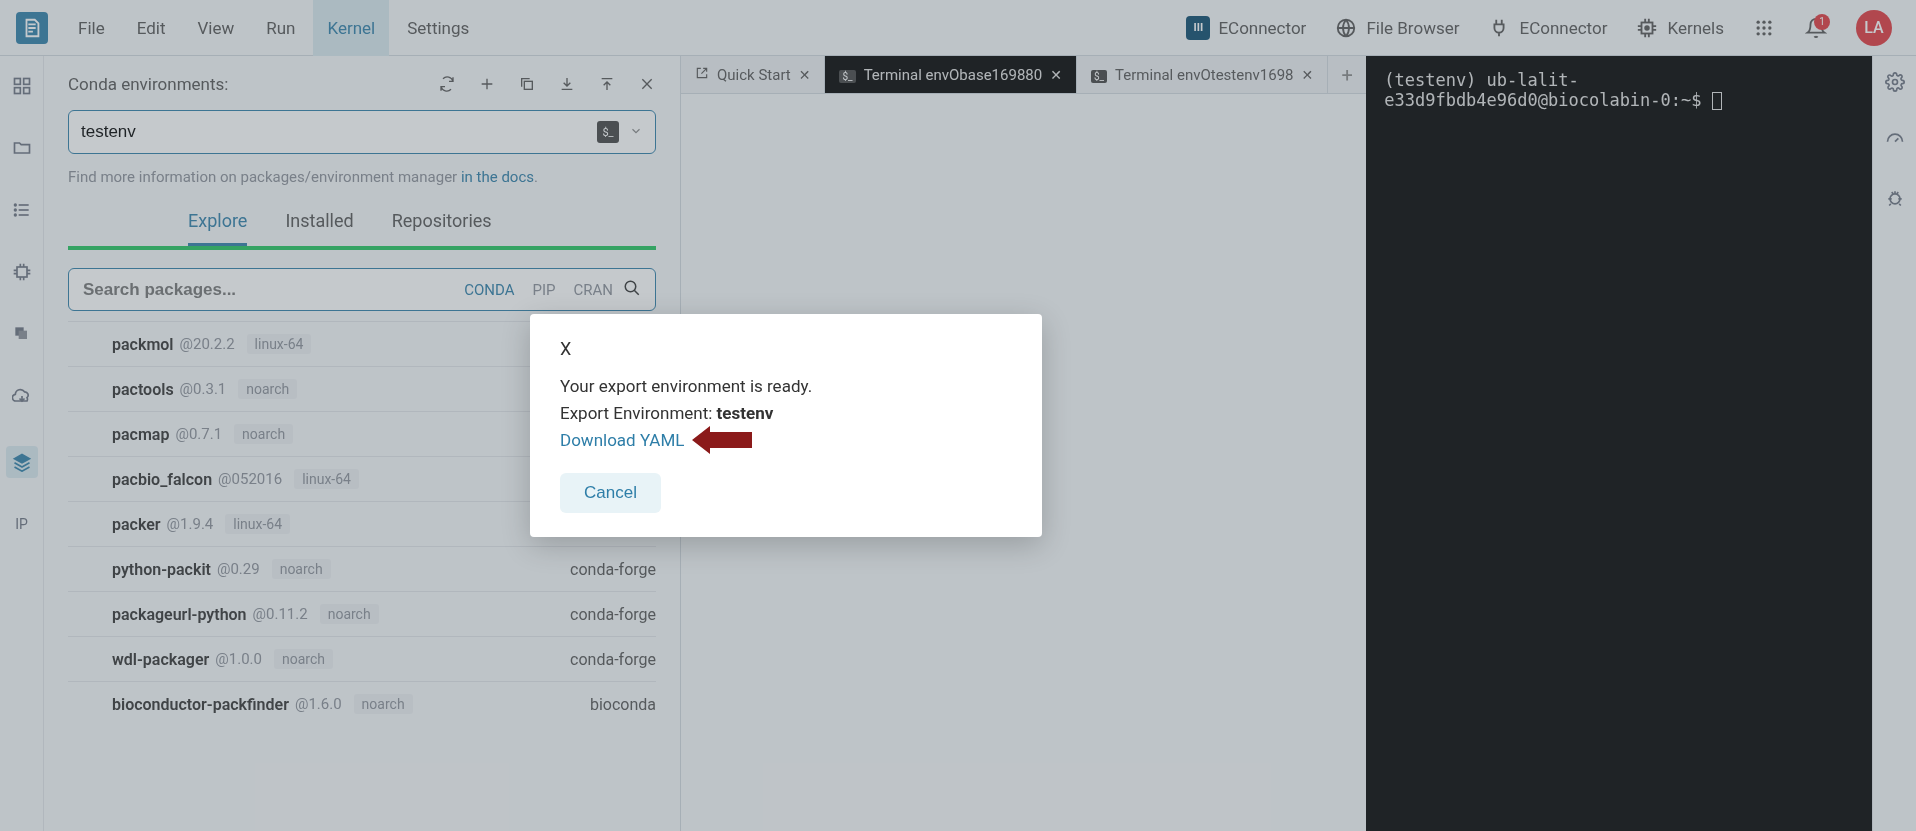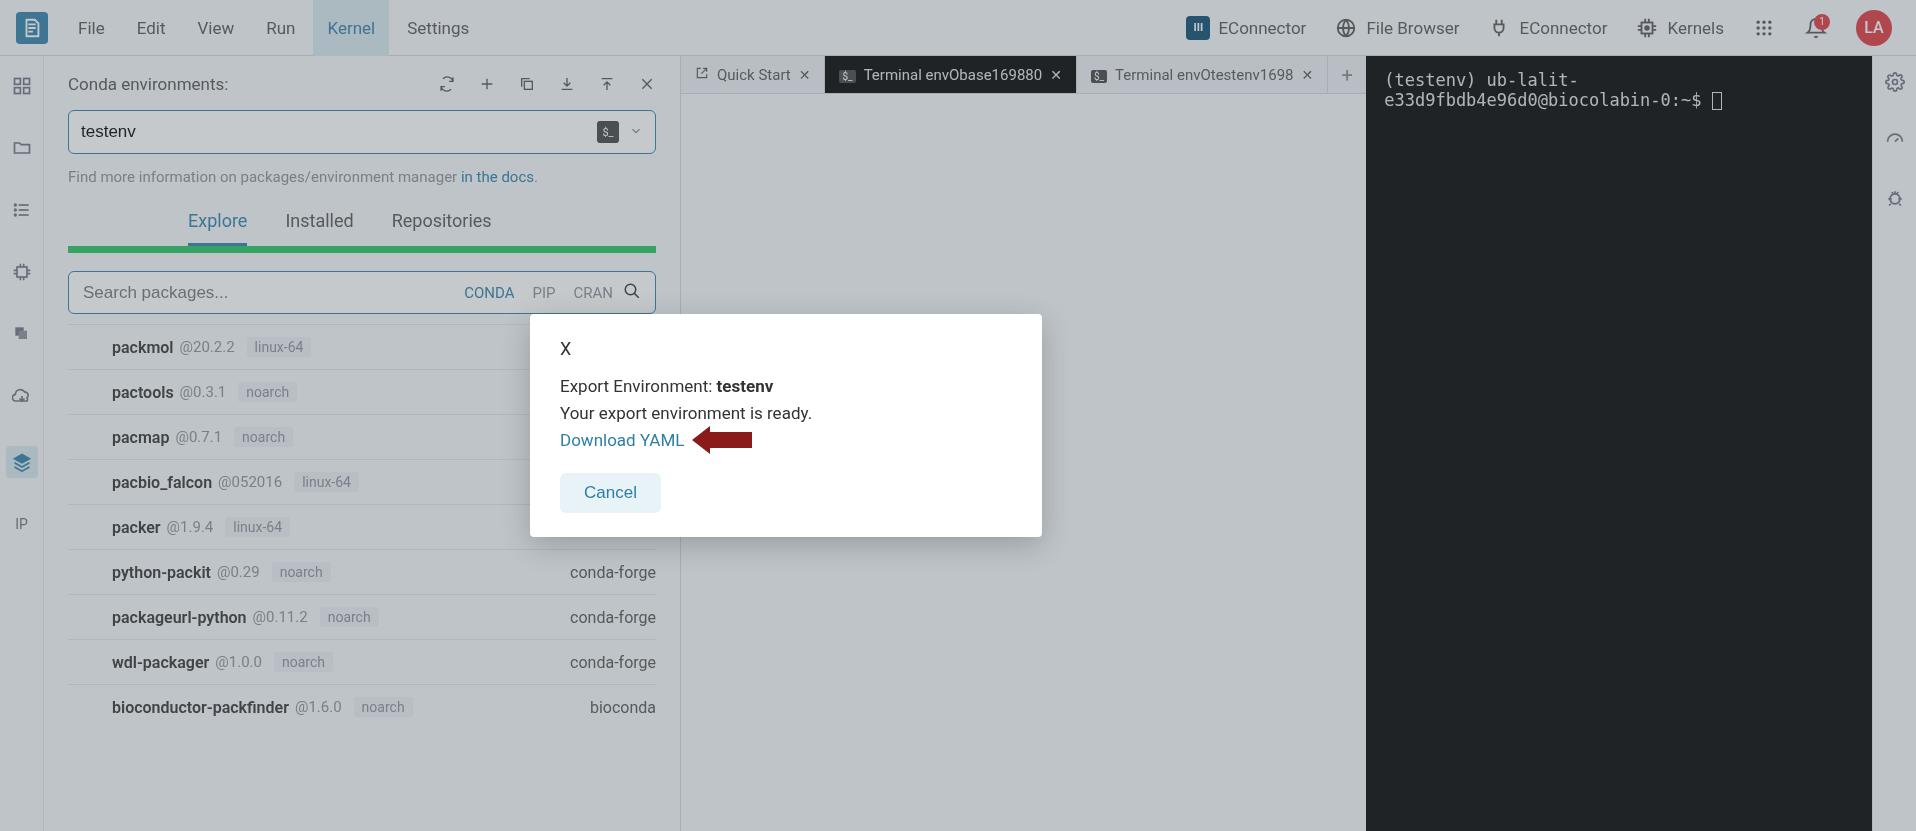--- a/index.html
+++ b/index.html
@@ -27,25 +27,25 @@
 .panel-title { font-size: 17px; color: #555; }
 .panel-actions { display: flex; gap: 22px; }
 .panel-action { width: 18px; height: 18px; display: flex; align-items: center; justify-content: center; color: #555; cursor: pointer; }
 .env-input-wrap { border: 1px solid #2e7ea8; border-radius: 6px; display: flex; align-items: center; padding: 10px 12px; margin-bottom: 14px; background: #fff; }
 .env-input { border: none; outline: none; font-size: 17px; flex: 1; background: transparent; }
 .env-input-actions { display: flex; gap: 10px; align-items: center; }
 .env-terminal-icon { width: 22px; height: 22px; background: #444; border-radius: 3px; color: #fff; display: flex; align-items: center; justify-content: center; font-size: 11px; cursor: pointer; }
 .env-chevron { color: #888; cursor: pointer; }
 .help-text { font-size: 15px; color: #8a8f98; margin-bottom: 18px; }
 .help-link { color: #2e7ea8; text-decoration: none; }
-.tabs { display: flex; gap: 38px; border-bottom: 7px solid #22c55e; margin-bottom: 18px; padding-left: 120px; }
+.tabs { display: flex; gap: 38px; border-bottom: 4px solid #22c55e; margin-bottom: 18px; padding-left: 120px; }
 .tab { padding: 6px 0 12px; font-size: 18px; color: #555; cursor: pointer; }
 .tab.active { color: #2e7ea8; border-bottom: 3px solid #2e7ea8; }
 .search-wrap { border: 1px solid #2e7ea8; border-radius: 6px; display: flex; align-items: center; padding: 10px 14px; margin-bottom: 10px; background: #fff; }
-.search-input { border: none; outline: none; font-size: 17px; flex: 1; background: transparent; color: #8a8f98; }
+.search-input { border: none; outline: none; font-size: 17px; flex: 1; background: transparent; color: #8a8f98; font-weight: bold; }
 .search-filters { display: flex; gap: 18px; align-items: center; }
 .search-filter { font-size: 15px; color: #8a8f98; cursor: pointer; }
 .search-filter.active { color: #2e7ea8; }
 .search-icon { color: #555; cursor: pointer; margin-left: 10px; }
 .pkg-list { }
 .pkg-row { display: flex; align-items: center; padding: 12px 0 12px 44px; border-top: 1px solid #e0e4e8; }
 .pkg-name { font-size: 16px; font-weight: 600; color: #333; }
 .pkg-ver { font-size: 15px; color: #8a8f98; margin-left: 6px; }
 .pkg-arch { font-size: 14px; color: #8a8f98; background: #eceff2; padding: 2px 8px; border-radius: 3px; margin-left: 12px; }
 .pkg-source { margin-left: auto; font-size: 16px; color: #555; }
@@ -374,22 +374,22 @@
   </div>
 </div>
 
 <div class="overlay"></div>
 
 <div class="modal">
   <div class="modal-header">
     <span class="modal-close">X</span>
   </div>
   <div class="modal-body">
+    <div>Your export environment is ready.</div>
     <div><span>Export Environment: </span><b>testenv</b></div>
-    <div>Your export environment is ready.</div>
     <a class="modal-link">Download YAML</a>
   </div>
   <div class="modal-footer">
     <button class="btn-cancel">Cancel</button>
   </div>
 </div>
 
 <div class="arrow-annot">
   <svg viewBox="0 0 60 28">
       <path d="M60 6 H18 V0 L0 14 L18 28 V22 H60 Z" fill="#8b1a1a"></path>

